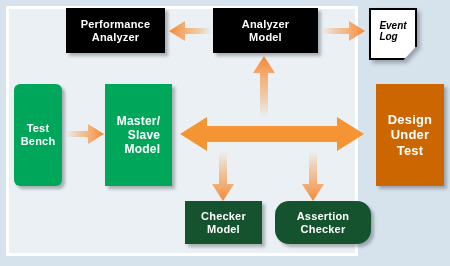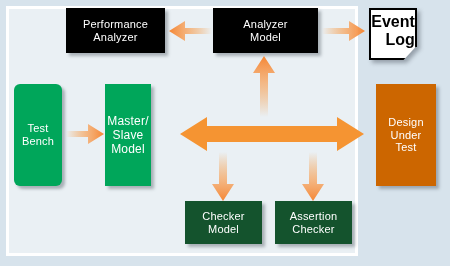--- a/index.html
+++ b/index.html
@@ -34,21 +34,21 @@
   }
 
   .box {
     position: absolute;
     box-sizing: border-box;
     display: flex;
     align-items: center;
     justify-content: center;
     text-align: center;
     color: #ffffff;
-    font-weight: normal;
+    font-weight: bold;
     line-height: 1.18;
     letter-spacing: 0.2px;
     box-shadow: 3px 3px 3px rgba(70,80,90,0.40);
     white-space: pre-line;
   }
 
   .box.black  { background: #000000; }
   .box.green  { background: #00a65a; }
   .box.purple { background: #14532d; }
   .box.orange { background: #cc6600; }
@@ -78,28 +78,29 @@
     width: 14px;
     height: 15px;
     background: linear-gradient(to bottom left, #000 0 1.5px, transparent 1.6px);
   }
   #event-log .doc-label {
     position: absolute;
     inset: 0;
     display: flex;
     align-items: center;
     justify-content: center;
-    text-align: right;
+    text-align: left;
     color: #000000;
     font-weight: bold;
-    font-size: 16px;
+    font-size: 10px;
     line-height: 1.15;
     white-space: pre-line;
     padding-bottom: 6px;
     box-sizing: border-box;
+    font-style: italic;
   }
 
   
   .arrow { position: absolute; }
   .arrow svg { display: block; width: 100%; height: 100%; }
 
   #big-bus {
     position: absolute;
     left: 180px;
     top: 114px;
@@ -123,32 +124,32 @@
   <div id="event-log">
     <div class="doc-shape"></div>
     <div class="fold"></div>
     <div class="doc-label">Event
 Log</div>
   </div>
 
   <div class="box green round" style="left:14px; top:84px; width:48px; height:102px; font-size:11px;">Test
 Bench</div>
 
-  <div class="box green" style="left:105px; top:84px; width:46px; height:102px; font-size:12px;">Master/
+  <div class="box green" style="left:105px; top:84px; width:67px; height:102px; font-size:12px;text-align:right;">Master/
 Slave
 Model</div>
 
-  <div class="box orange" style="left:376px; top:84px; width:60px; height:102px; font-size:11px;">Design
+  <div class="box orange" style="left:376px; top:84px; width:68px; height:102px; font-size:13px;">Design
 Under
 Test</div>
 
   <div class="box purple" style="left:185px; top:201px; width:77px; height:43px; font-size:11px;">Checker
 Model</div>
 
-  <div class="box purple" style="left:275px; top:201px; width:77px; height:43px; font-size:11px;">Assertion
+  <div class="box purple" style="left:275px; top:201px; width:96px; height:43px; font-size:11px;border-radius:14px;">Assertion
 Checker</div>
 
   <div class="arrow" style="left:66px; top:123px; width:39px; height:22px;">
     <svg viewBox="0 0 39 22" preserveAspectRatio="none">
       <defs>
         <linearGradient id="gR1" x1="0" y1="0" x2="1" y2="0">
           <stop offset="0%" stop-color="#f59432" stop-opacity="0"></stop>
           <stop offset="55%" stop-color="#f7a35c" stop-opacity="0.75"></stop>
           <stop offset="100%" stop-color="#f58634" stop-opacity="1"></stop>
         </linearGradient>

